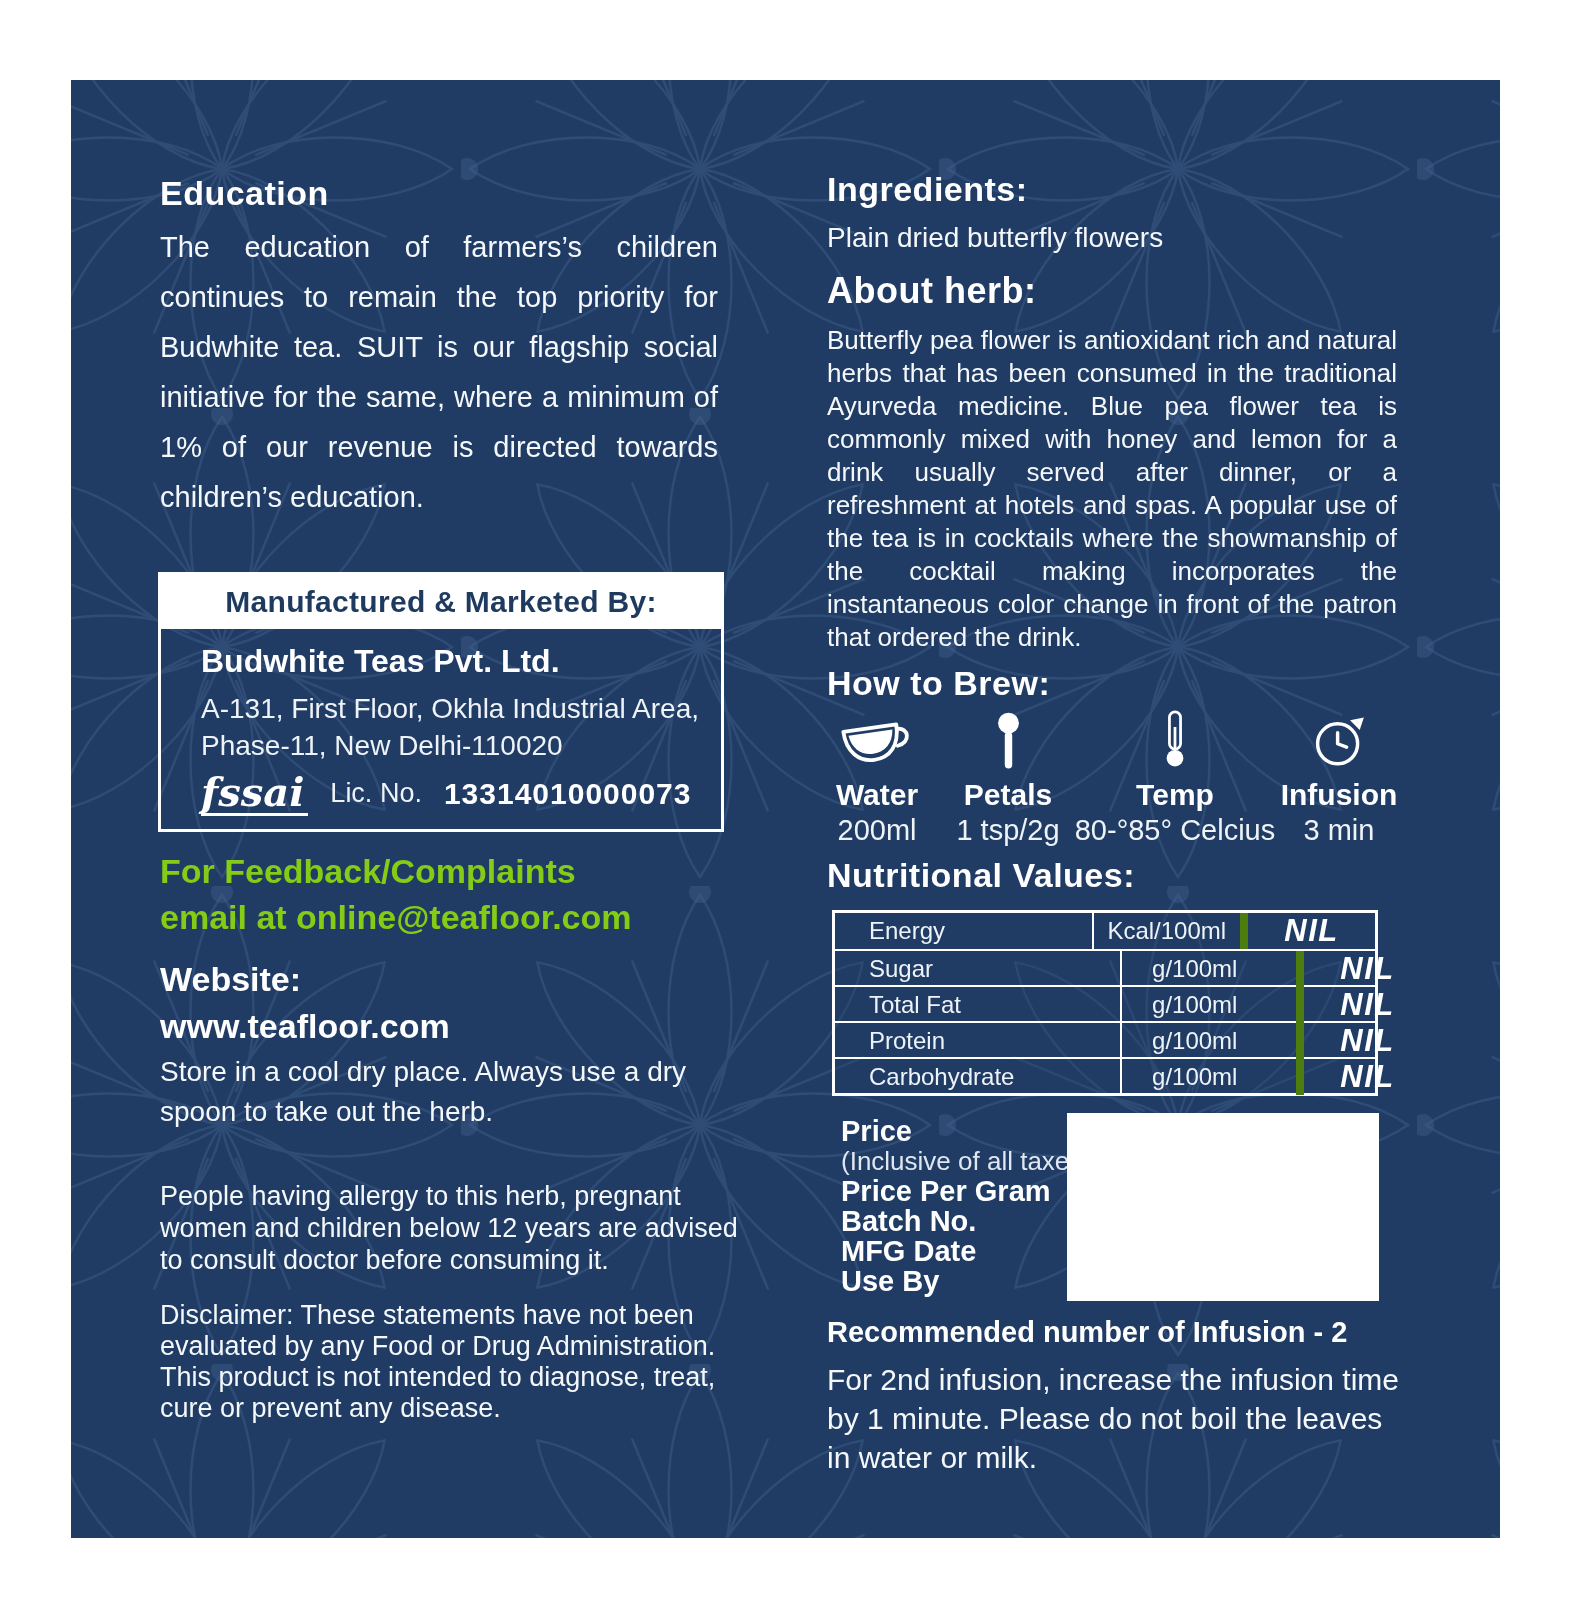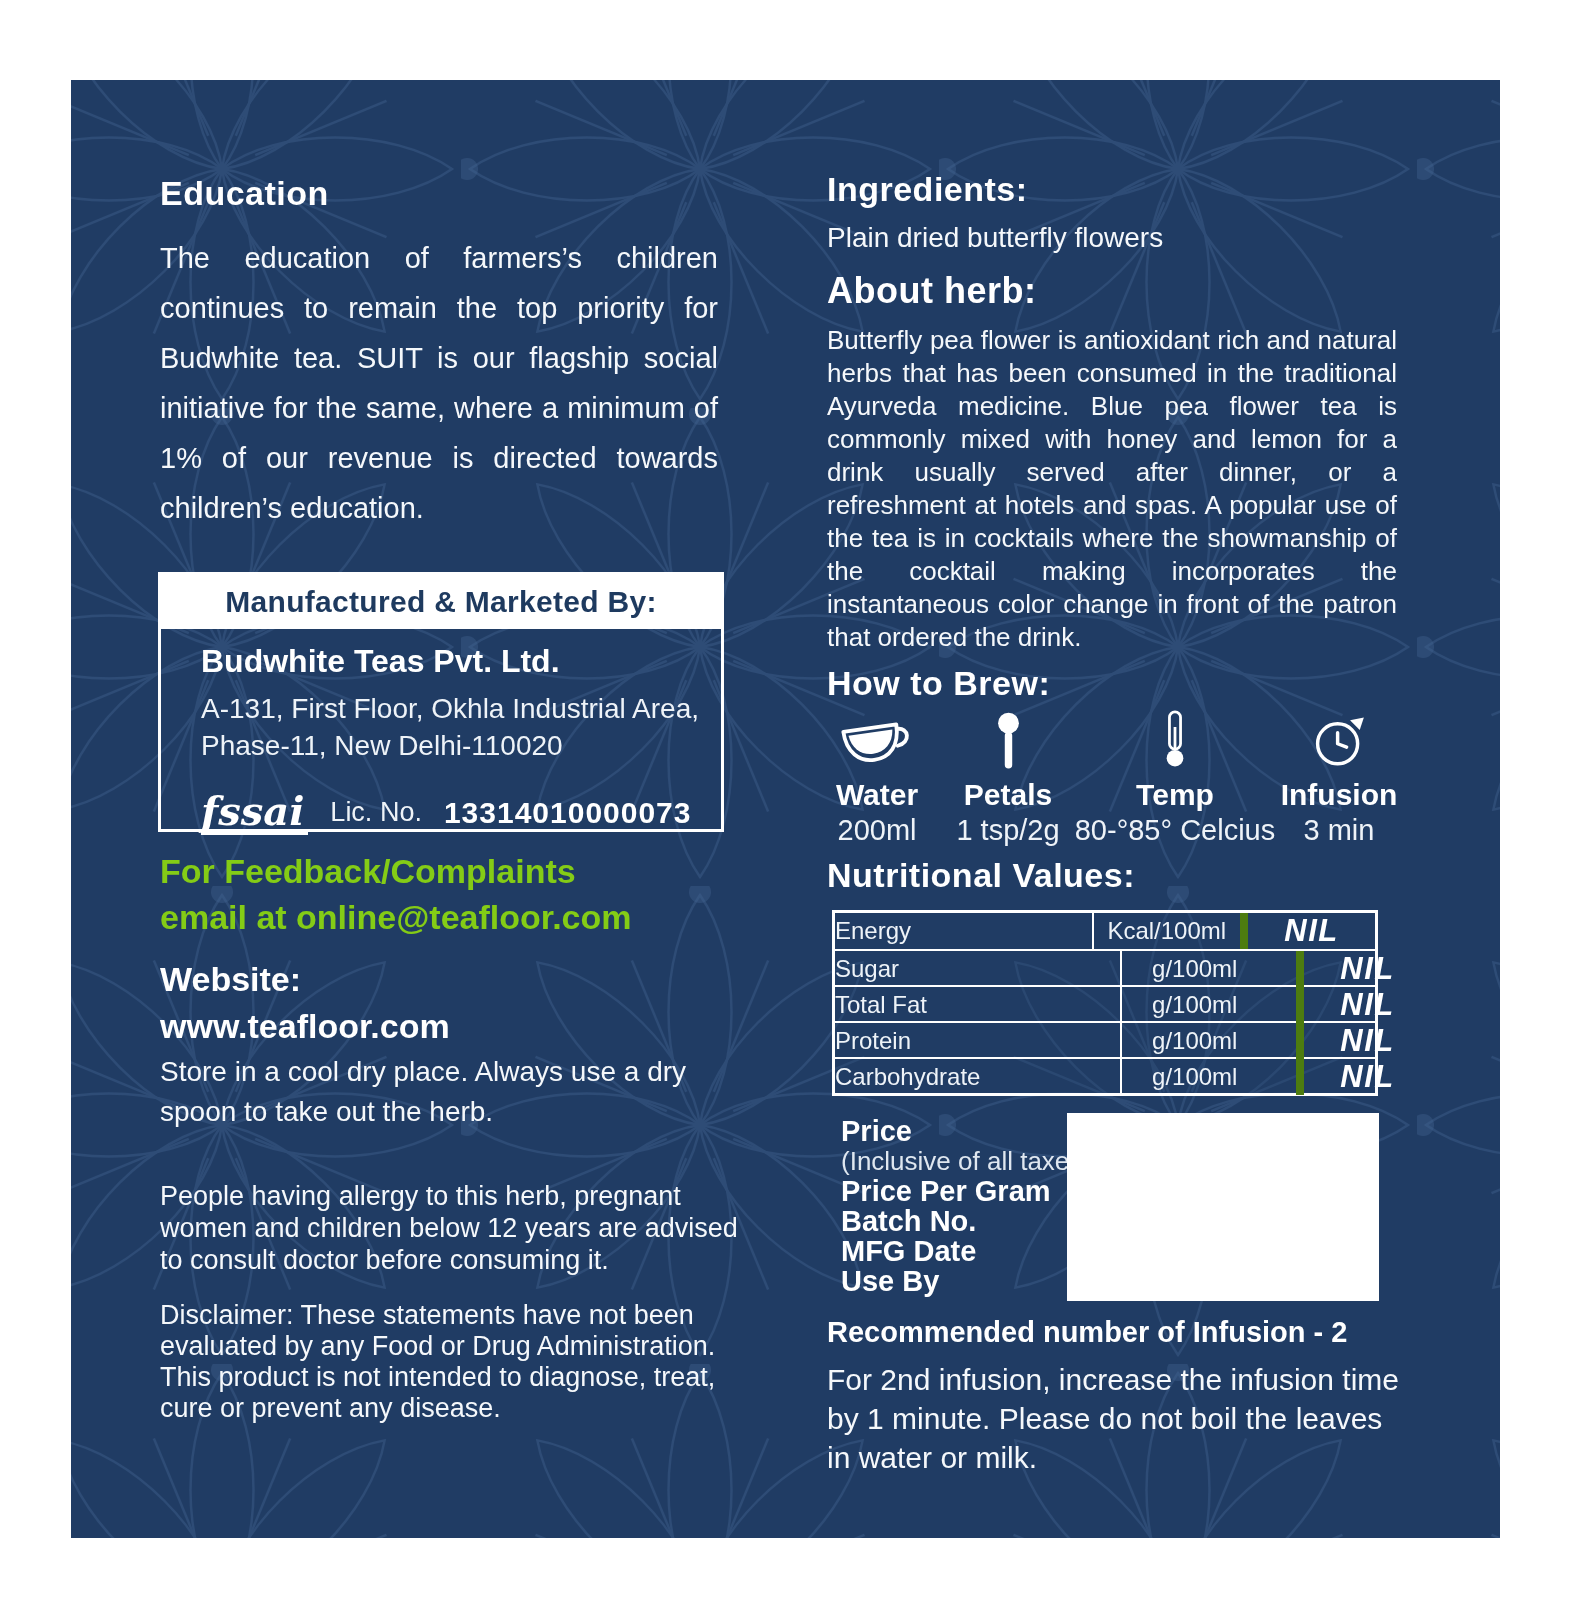--- a/index.html
+++ b/index.html
@@ -9,28 +9,28 @@
   .panel { position:absolute; left:71px; top:80px; width:1429px; height:1458px; background:#203c64; overflow:hidden; }
   .pattern { position:absolute; left:0; top:0; width:100%; height:100%; }
   .pat-stroke { fill:none; stroke:#40618f; stroke-width:2.4; opacity:.42; }
   .pat-dot { fill:#40618f; opacity:.4; }
 
   .abs { position:absolute; color:#f5f8fb; }
   .h { font-weight:700; color:#ffffff; font-size:34px; letter-spacing:.5px; }
 
   
   .education-h { left:89px; top:94px; }
-  .education-b { left:89px; top:153px; width:558px; font-size:29px; line-height:50px; text-align:justify; }
+  .education-b { left:89px; top:142px; width:558px; font-size:29px; line-height:50px; text-align:justify; }
   .mbox { left:87px; top:492px; width:566px; height:260px; border:3px solid #ffffff; }
   .mbox-head { background:#ffffff; color:#1e3a5f; font-weight:700; font-size:30px; height:54px; line-height:54px; text-align:center; letter-spacing:.3px; }
   .mbox-body { padding:14px 0 0 40px; color:#ffffff; }
   .company { font-size:32px; font-weight:700; }
   .addr { font-size:28px; line-height:37px; color:#eef3f8; }
   .addr-first { margin-top:10px; }
-  .fssai-row { margin-top:27px; display:flex; align-items:center; gap:22px; }
+  .fssai-row { margin-top:8px; display:flex; align-items:center; gap:22px; }
   .fssai { font-family:"DejaVu Serif", serif; font-style:italic; font-weight:700; font-size:40px; color:#ffffff; border-bottom:3px solid #ffffff; line-height:1.02; padding-right:4px; }
   .lic { font-size:27px; color:#eef3f8; }
   .licno { font-size:30px; font-weight:700; letter-spacing:1px; color:#ffffff; }
   .feedback { left:89px; top:768px; font-size:34px; font-weight:700; line-height:46px; color:#84cc16; }
   .website { left:89px; top:876px; font-size:34px; font-weight:700; line-height:47px; color:#ffffff; }
   .storage { left:89px; top:972px; width:545px; font-size:28px; line-height:40px; }
   .allergy { left:89px; top:1100px; width:590px; font-size:27px; line-height:32px; }
   .disclaimer { left:89px; top:1220px; width:580px; font-size:27px; line-height:31px; }
 
   
@@ -45,21 +45,21 @@
   .bs-temp { left:984px; width:240px; }
   .bs-infusion { left:1178px; width:180px; }
   .brew-icon { height:60px; display:flex; align-items:flex-end; justify-content:center; }
   .brew-label { font-size:30px; font-weight:700; margin-top:8px; }
   .brew-value { font-size:29px; margin-top:2px; color:#eef3f8; }
 
   .nutrition-h { left:756px; top:776px; }
   .ntable { left:761px; top:830px; width:546px; border:3px solid #ffffff; color:#ffffff; background:rgba(32,60,100,.25); }
   .nrow { display:grid; grid-template-columns:47.5% 27.5% 25%; height:36px; }
   .nrow + .nrow { border-top:2px solid #ffffff;gap:28px; }
-  .nname { font-size:24px; display:flex; align-items:center; color:#eef3f8; }
+  .nname { padding-left:34px; font-size:24px; display:flex; align-items:center; color:#eef3f8; }
   .nunit { border-left:2px solid #ffffff; font-size:24px; display:flex; align-items:center; justify-content:center; color:#eef3f8; }
   .nval { border-left:8px solid #4d7c0f; font-size:31px; font-weight:700; display:flex; align-items:center; justify-content:center; letter-spacing:1.5px;font-style:italic; }
 
   .price-block { left:770px; top:1036px; color:#ffffff; }
   .pl-b { font-size:29px; font-weight:700; line-height:30px; }
   .pl-r { font-size:26px; line-height:30px; font-weight:400; color:#dfe7f0; }
   .price-box { left:996px; top:1033px; width:312px; height:188px; background:#ffffff; }
   .recommended { left:756px; top:1236px; font-size:29px; font-weight:700; color:#ffffff; }
   .note { left:756px; top:1280px; width:585px; font-size:30px; line-height:39px; }
 </style>

